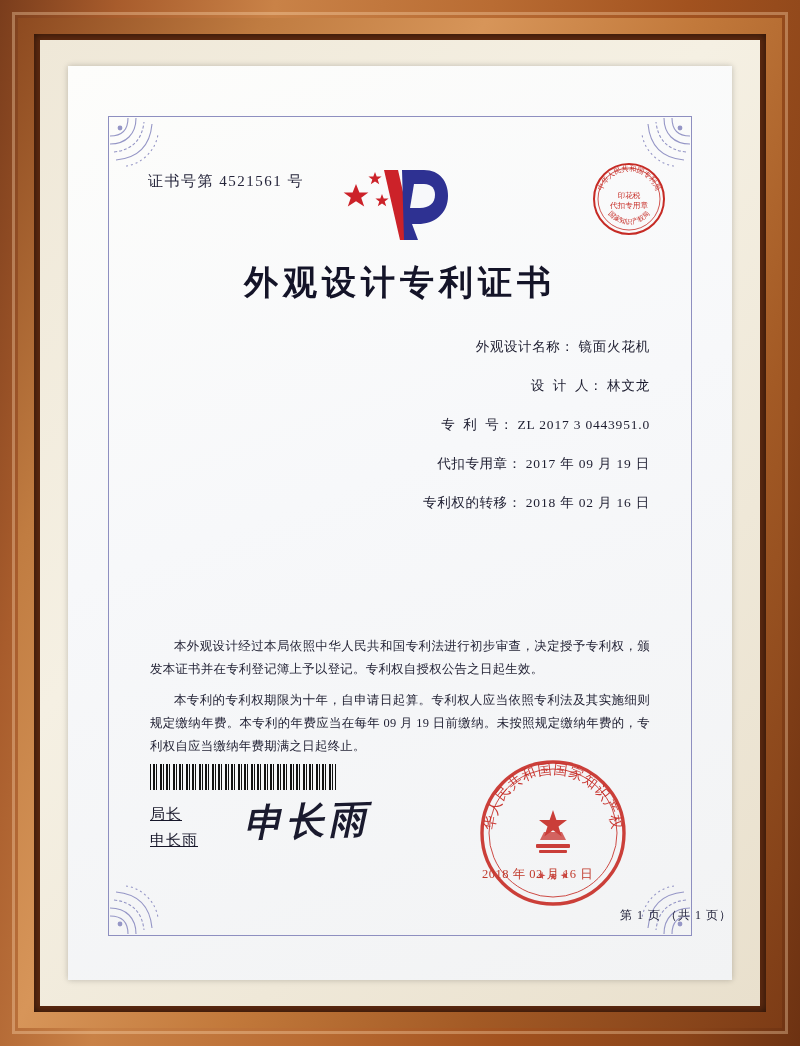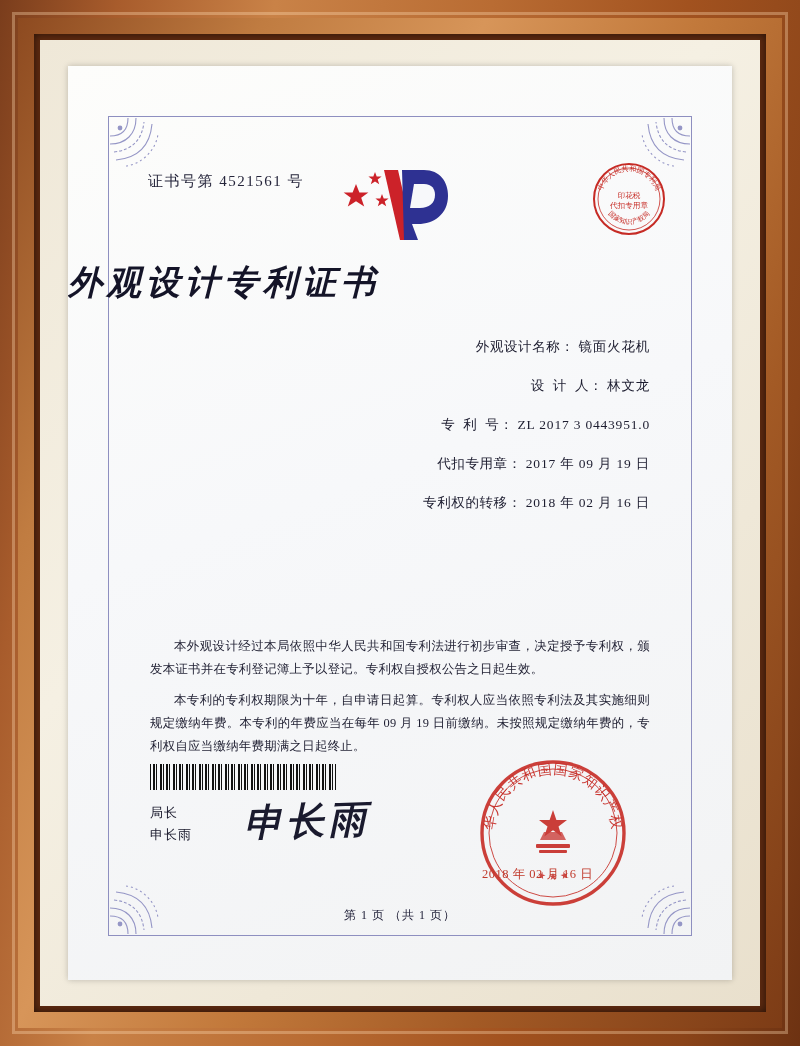--- a/index.html
+++ b/index.html
@@ -103,26 +103,26 @@
     left: 80px; top: 106px;
     font-size: 15px;
     letter-spacing: 1.5px;
     color: #24243a;
     text-align: right;
   }
 
   .title {
     position: absolute;
     left: 0; right: 0; top: 194px;
+    text-align: center;
     font-family: "DejaVu Serif", serif;
     font-weight: bold;
     font-size: 34px;
     letter-spacing: 5px;
     color: #141428;
-    font-style: italic;
   }
 
   
   .fields {
     position: absolute;
     left: 82px; top: 272px;
     width: 500px;
   }
   .field {
     display: flex;
@@ -167,24 +167,25 @@
       #111 0 1px, transparent 1px 3px,
       #111 3px 5px, transparent 5px 6px,
       #111 6px 7px, transparent 7px 10px,
       #111 10px 12px, transparent 12px 13px);
   }
 
   
   .sig-label {
     position: absolute;
     left: 82px; top: 736px;
-    font-size: 13px;
+    font-size: 15px;
     line-height: 1.7;
     color: #17172a;
     letter-spacing: 1px;
+    text-decoration: underline;
   }
   .sig-script {
     position: absolute;
     left: 176px; top: 730px;
     font-family: "DejaVu Serif", serif;
     font-size: 38px;
     font-weight: bold;
     font-style: italic;
     color: #1a1a2e;
     letter-spacing: 4px;
@@ -206,21 +207,21 @@
     position: absolute;
     left: 414px; top: 800px;
     font-size: 12.5px;
     color: #c0392b;
     letter-spacing: 0.5px;
   }
 
   .page-no {
     position: absolute;
     left: 0; right: 0; bottom: 56px;
-    text-align: center;
+    text-align: right;
     font-size: 12px;
     color: #22223a;
     letter-spacing: 1px;
   }
 </style>
 </head>
 <body>
 
 <div class="frame-outer">
   <div class="frame-bevel-hi"></div>

